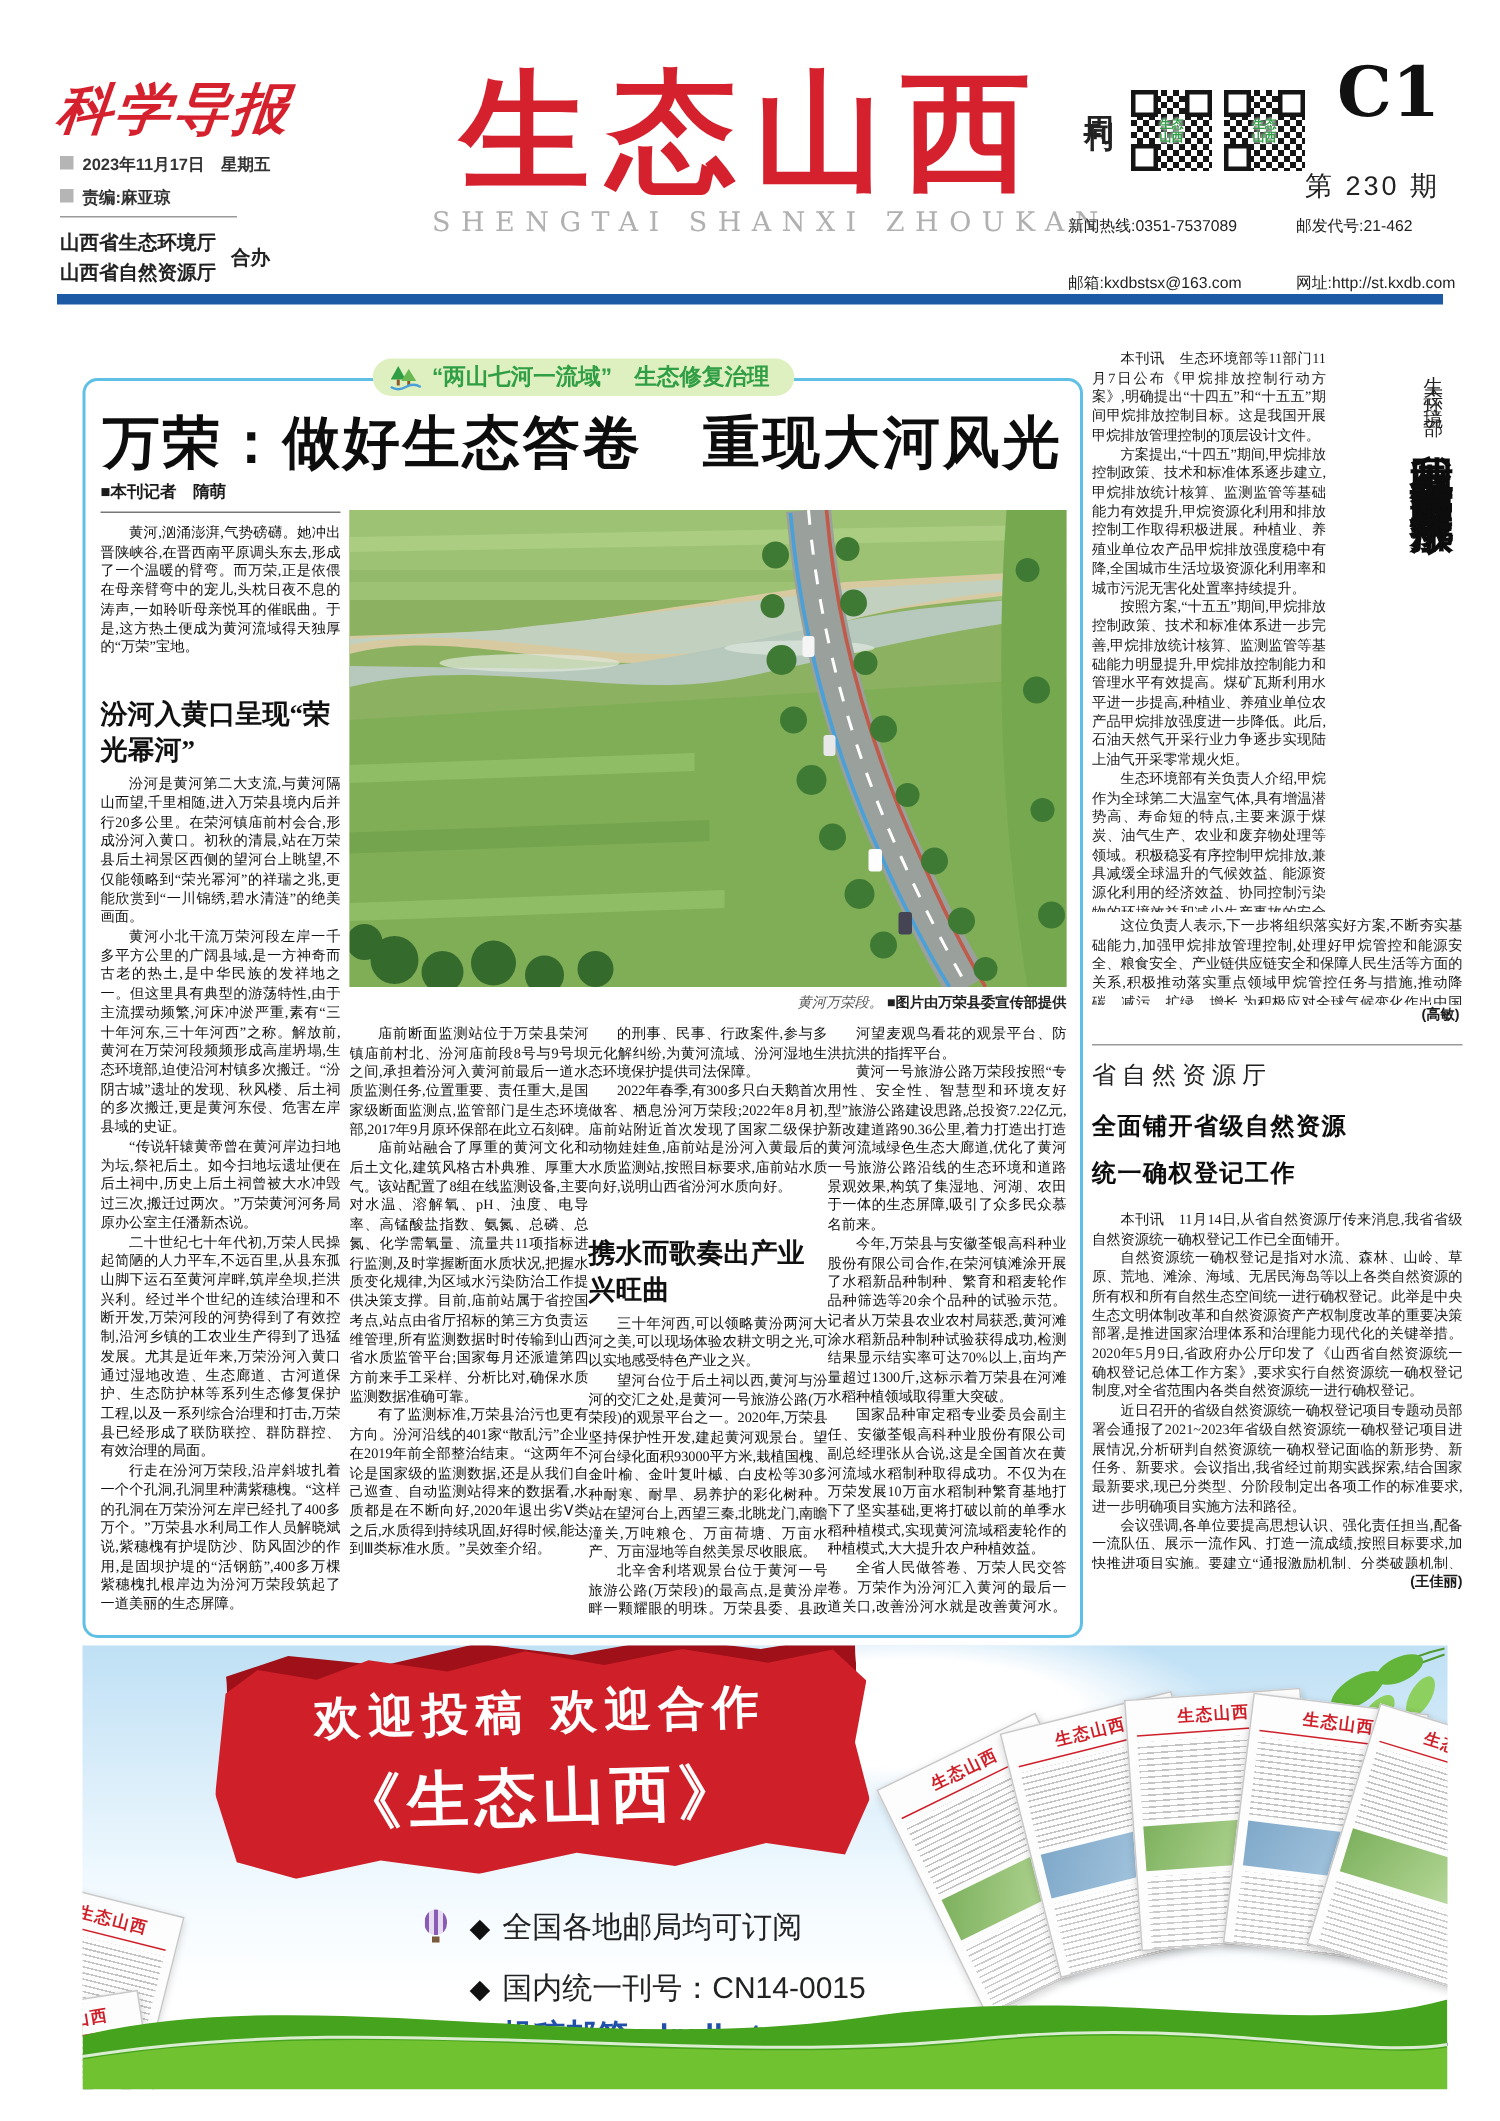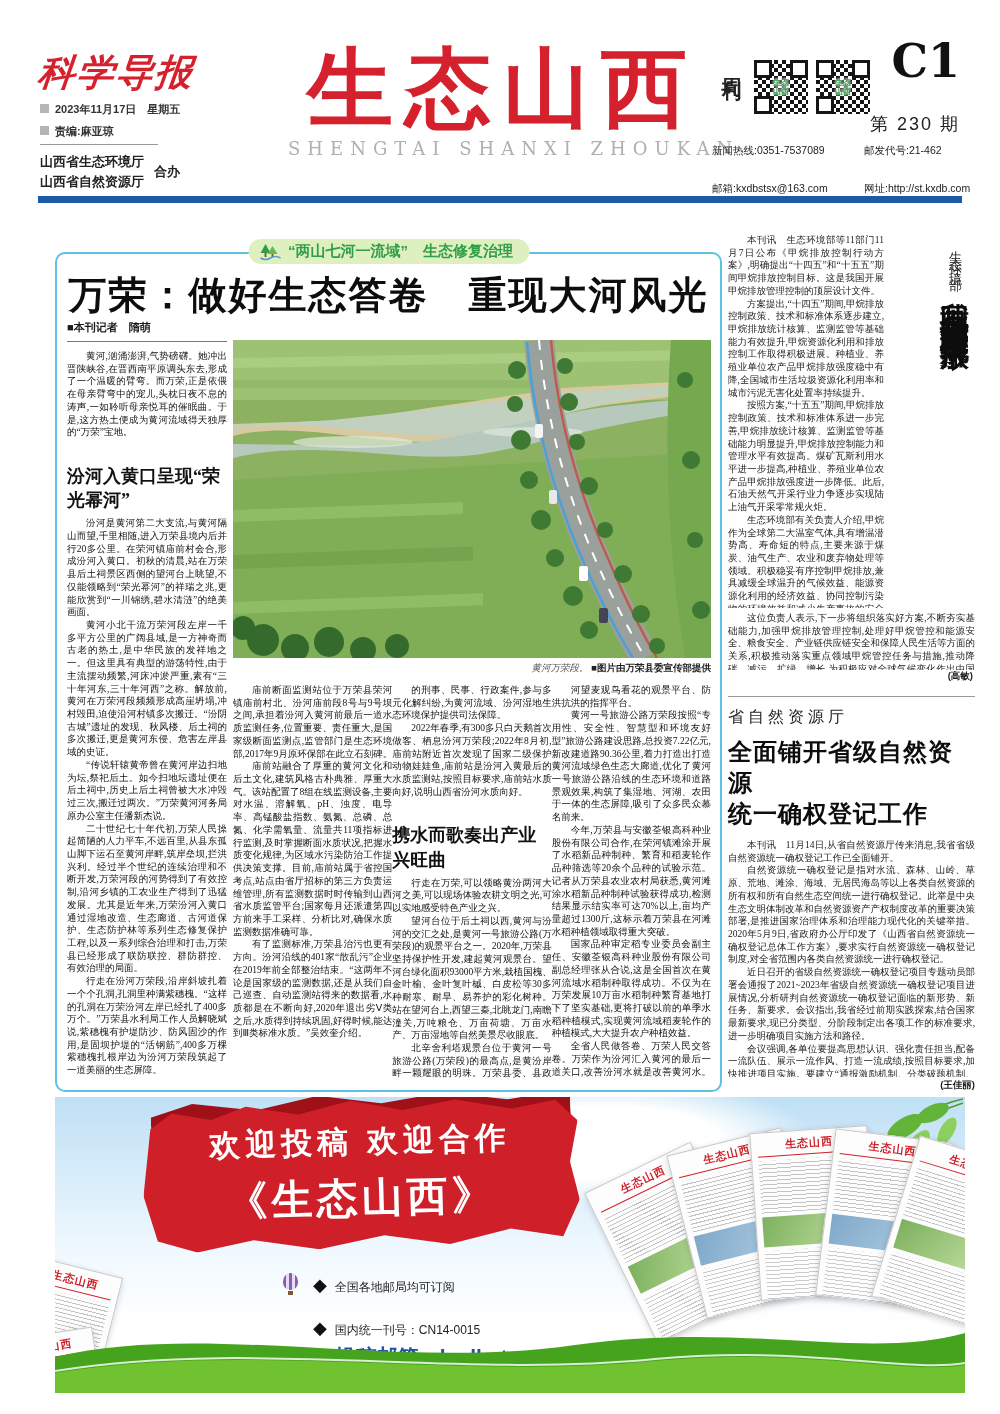--- a/index.html
+++ b/index.html
@@ -69,42 +69,42 @@
   .rt-body{position:absolute;left:0;top:2px;width:156px;height:374px;overflow:hidden;
            font-size:9.5px;line-height:1.34;font-family:"Liberation Serif",serif;}
   .vert-wrap{position:absolute;right:0;top:4px;height:386px;writing-mode:vertical-rl;}
   .vert-kicker{font-size:13px;letter-spacing:7px;color:#222;margin-left:10px;margin-top:4px;}
   .vert-headline{font-family:"DejaVu Serif",serif;font-weight:900;font-size:29px;letter-spacing:3px;color:#0d0d0d;}
   .rt-last{position:absolute;left:0;top:380px;width:247px;height:58px;overflow:hidden;
            font-size:9.5px;line-height:1.34;font-family:"Liberation Serif",serif;}
   .rt-byline{position:absolute;right:2px;top:438px;font-size:9.5px;font-weight:bold;}
   .right-divider{border-top:1px solid #9a9a9a;margin:6px 0 10px;}
   .rb-kicker{font-size:16px;color:#222;letter-spacing:4px;margin:2px 0 8px;}
-  .rb-headline{font-size:24px;font-weight:900;letter-spacing:1px;line-height:31px;color:#0d0d0d;
+  .rb-headline{font-size:16px;font-weight:900;letter-spacing:1px;line-height:31px;color:#0d0d0d;
                font-family:"Liberation Sans",sans-serif;}
   .rb-body{margin-top:10px;height:238px;overflow:hidden;font-size:9.5px;line-height:1.34;
            font-family:"Liberation Serif",serif;}
   .rb-byline{text-align:right;font-size:9.5px;font-weight:bold;margin-top:2px;}
 
   
   .banner{position:absolute;left:55px;top:1097px;width:910px;height:296px;overflow:hidden;
           background:linear-gradient(180deg,#bfe0f5 0%,#dbeefa 30%,#f2faff 55%,#ffffff 78%);}
   .cloud{position:absolute;left:340px;top:-20px;width:420px;height:130px;border-radius:50%;
          background:radial-gradient(closest-side,#ffffff 55%,rgba(255,255,255,0) 100%);}
   .ribbon{position:absolute;left:88px;top:2px;width:436px;height:152px;background:#cf1f29;
           transform:rotate(-1.6deg);
           clip-path:polygon(2% 16%,7% 6%,16% 11%,24% 3%,36% 9%,48% 1%,60% 8%,72% 2%,85% 9%,95% 4%,100% 18%,98% 45%,100% 70%,96% 94%,84% 88%,70% 97%,55% 90%,40% 98%,25% 91%,12% 98%,3% 90%,0 60%);}
   .ribbon-back{position:absolute;left:96px;top:-6px;width:420px;height:60px;background:#9f1018;
           transform:rotate(-2.4deg);
           clip-path:polygon(0 30%,10% 10%,25% 25%,40% 5%,55% 22%,70% 8%,85% 24%,100% 12%,100% 100%,0 100%);}
   .slogan1{position:absolute;left:0;top:22px;width:100%;text-align:center;color:#fff;
            font-size:31px;font-weight:900;letter-spacing:5px;}
   .slogan2{position:absolute;left:0;top:72px;width:100%;text-align:center;color:#fff;
            font-family:"DejaVu Serif",serif;font-size:41px;font-weight:900;letter-spacing:4px;}
-  .bullets{position:absolute;left:258px;top:168px;font-size:12px;color:#222;}
+  .bullets{position:absolute;left:258px;top:168px;font-size:20px;color:#222;}
   .bullets .bullet{line-height:41px;white-space:nowrap;}
   .bullet::before{content:"◆";margin-right:8px;font-size:18px;color:#111;}
   .contact-row{position:absolute;left:258px;top:246px;display:flex;gap:44px;font-size:21px;
                font-weight:bold;color:#2050a8;white-space:nowrap;}
   .contact-row span::before{content:"◆";margin-right:8px;color:#2050a8;font-size:18px;}
   .balloon{position:absolute;width:15px;height:22px;}
   .balloon .b{width:15px;height:17px;border-radius:50% 50% 46% 46%;
       background:repeating-linear-gradient(90deg,#8a5bb5 0 3px,#e8dcf2 3px 6px);}
   .balloon .k{width:5px;height:4px;background:#7a5a3a;margin:1px auto 0;}
   .bal1{left:228px;top:176px;}
@@ -182,21 +182,21 @@
       </svg>
       <span data-interactable="false">“两山七河一流域”　生态修复治理</span>
     </div>
     <div class="lead-headline" data-interactable="false">万荣：做好生态答卷　重现大河风光</div>
     <div class="byline" data-interactable="false">■本刊记者　隋萌</div>
 
     <div class="colbody col1" data-interactable="false">
         <p class="para" data-interactable="false">黄河,汹涌澎湃,气势磅礴。她冲出晋陕峡谷,在晋西南平原调头东去,形成了一个温暖的臂弯。而万荣,正是依偎在母亲臂弯中的宠儿,头枕日夜不息的涛声,一如聆听母亲悦耳的催眠曲。于是,这方热土便成为黄河流域得天独厚的“万荣”宝地。</p>
         <p class="para subhead" data-interactable="false">汾河入黄口呈现“荣光幂河”</p>
         <p class="para" data-interactable="false">汾河是黄河第二大支流,与黄河隔山而望,千里相随,进入万荣县境内后并行20多公里。在荣河镇庙前村会合,形成汾河入黄口。初秋的清晨,站在万荣县后土祠景区西侧的望河台上眺望,不仅能领略到“荣光幂河”的祥瑞之兆,更能欣赏到“一川锦绣,碧水清涟”的绝美画面。</p>
-        <p class="para" data-interactable="false">黄河小北干流万荣河段左岸一千多平方公里的广阔县域,是一方神奇而古老的热土,是中华民族的发祥地之一。但这里具有典型的游荡特性,由于主流摆动频繁,河床冲淤严重,素有“三十年河东,三十年河西”之称。解放前,黄河在万荣河段频频形成高崖坍塌,冲村毁田,迫使沿河村镇多次搬迁。“汾阴古城”遗址的发现、秋风楼、后土祠的多次搬迁,更是黄河东侵、危害左岸县域的史证。</p>
+        <p class="para" data-interactable="false">黄河小北干流万荣河段左岸一千多平方公里的广阔县域,是一方神奇而古老的热土,是中华民族的发祥地之一。但这里具有典型的游荡特性,由于主流摆动频繁,河床冲淤严重,素有“三十年河东,三十年河西”之称。解放前,黄河在万荣河段频频形成高崖坍塌,生态环境部,迫使沿河村镇多次搬迁。“汾阴古城”遗址的发现、秋风楼、后土祠的多次搬迁,更是黄河东侵、危害左岸县域的史证。</p>
         <p class="para" data-interactable="false">“传说轩辕黄帝曾在黄河岸边扫地为坛,祭祀后土。如今扫地坛遗址便在后土祠中,历史上后土祠曾被大水冲毁过三次,搬迁过两次。”万荣黄河河务局原办公室主任潘新杰说。</p>
         <p class="para" data-interactable="false">二十世纪七十年代初,万荣人民操起简陋的人力平车,不远百里,从县东孤山脚下运石至黄河岸畔,筑岸垒坝,拦洪兴利。经过半个世纪的连续治理和不断开发,万荣河段的河势得到了有效控制,沿河乡镇的工农业生产得到了迅猛发展。尤其是近年来,万荣汾河入黄口通过湿地改造、生态廊道、古河道保护、生态防护林等系列生态修复保护工程,以及一系列综合治理和打击,万荣县已经形成了联防联控、群防群控、有效治理的局面。</p>
         <p class="para" data-interactable="false">行走在汾河万荣段,沿岸斜坡扎着一个个孔洞,孔洞里种满紫穗槐。“这样的孔洞在万荣汾河左岸已经扎了400多万个。”万荣县水利局工作人员解晓斌说,紫穗槐有护堤防沙、防风固沙的作用,是固坝护堤的“活钢筋”,400多万棵紫穗槐扎根岸边为汾河万荣段筑起了一道美丽的生态屏障。</p>
         <p class="para" data-interactable="false">随着汾河流域(万荣段)生态保护与修复综合治理工程的推进,该县通过建设人工湿地、护岸工程、生态廊道、防护林等系统工程,已将汾河两岸打造成植物种群丰富、环境优美的生态绿色长廊。</p>
       </div>
 
     <div class="photo" data-interactable="false">
       <svg width="478" height="318" viewBox="0 0 478 318" data-interactable="false">
         <rect width="478" height="318" fill="#8cb161"></rect>
         <rect x="0" y="0" width="478" height="60" fill="#9dc273"></rect>
@@ -264,21 +264,21 @@
     <div class="cols234" data-interactable="false">
       <div class="colbody" data-interactable="false">
           <p class="para" data-interactable="false">庙前断面监测站位于万荣县荣河镇庙前村北、汾河庙前段8号与9号坝之间,承担着汾河入黄河前最后一道水质监测任务,位置重要、责任重大,是国家级断面监测点,监管部门是生态环境部,2017年9月原环保部在此立石刻碑。</p>
           <p class="para" data-interactable="false">庙前站融合了厚重的黄河文化和后土文化,建筑风格古朴典雅、厚重大气。该站配置了8组在线监测设备,主要对水温、溶解氧、pH、浊度、电导率、高锰酸盐指数、氨氮、总磷、总氮、化学需氧量、流量共11项指标进行监测,及时掌握断面水质状况,把握水质变化规律,为区域水污染防治工作提供决策支撑。目前,庙前站属于省控国考点,站点由省厅招标的第三方负责运维管理,所有监测数据时时传输到山西省水质监管平台;国家每月还派遣第四方前来手工采样、分析比对,确保水质监测数据准确可靠。</p>
           <p class="para" data-interactable="false">有了监测标准,万荣县治污也更有方向。汾河沿线的401家“散乱污”企业在2019年前全部整治结束。“这两年不论是国家级的监测数据,还是从我们自己巡查、自动监测站得来的数据看,水质都是在不断向好,2020年退出劣Ⅴ类之后,水质得到持续巩固,好得时候,能达到Ⅲ类标准水质。”吴效奎介绍。</p>
         </div>
       <div class="colbody" data-interactable="false">
           <p class="para" data-interactable="false">的刑事、民事、行政案件,参与多元化解纠纷,为黄河流域、汾河湿地生态环境保护提供司法保障。</p>
           <p class="para" data-interactable="false">2022年春季,有300多只白天鹅首次做客、栖息汾河万荣段;2022年8月初,庙前站附近首次发现了国家二级保护动物娃娃鱼,庙前站是汾河入黄最后的水质监测站,按照目标要求,庙前站水质向好,说明山西省汾河水质向好。</p>
           <p class="para subhead" data-interactable="false">携水而歌奏出产业兴旺曲</p>
-          <p class="para" data-interactable="false">行走在万荣,可以领略黄汾两河大河之美,可以现场体验农耕文明之光,可以实地感受特色产业之兴。</p>
+          <p class="para" data-interactable="false">三十年河西,可以领略黄汾两河大河之美,可以现场体验农耕文明之光,可以实地感受特色产业之兴。</p>
           <p class="para" data-interactable="false">望河台位于后土祠以西,黄河与汾河的交汇之处,是黄河一号旅游公路(万荣段)的观景平台之一。2020年,万荣县坚持保护性开发,建起黄河观景台。望河台绿化面积93000平方米,栽植国槐、金叶榆、金叶复叶槭、白皮松等30多种耐寒、耐旱、易养护的彩化树种。站在望河台上,西望三秦,北眺龙门,南瞻潼关,万吨粮仓、万亩荷塘、万亩水产、万亩湿地等自然美景尽收眼底。</p>
           <p class="para" data-interactable="false">北辛舍利塔观景台位于黄河一号旅游公路(万荣段)的最高点,是黄汾岸畔一颗耀眼的明珠。万荣县委、县政府因地制宜、因势造景,建成了50亩观景平台、30亩游客服务广场、400米步行栈道、40亩花海,完成了200亩荒山荒沟生态修复,让北辛舍利塔观景台成为山水林田湖草沙综合治理的生态平台、黄河一号旅游公路的休息平台、农旅融合的休闲平台、巡</p>
         </div>
       <div class="colbody" data-interactable="false">
           <p class="para" data-interactable="false">河望麦观鸟看花的观景平台、防洪抗洪的指挥平台。</p>
           <p class="para" data-interactable="false">黄河一号旅游公路万荣段按照“专用性、安全性、智慧型和环境友好型”旅游公路建设思路,总投资7.22亿元,新改建道路90.36公里,着力打造出打造黄河流域绿色生态大廊道,优化了黄河一号旅游公路沿线的生态环境和道路景观效果,构筑了集湿地、河湖、农田于一体的生态屏障,吸引了众多民众慕名前来。</p>
           <p class="para" data-interactable="false">今年,万荣县与安徽荃银高科种业股份有限公司合作,在荣河镇滩涂开展了水稻新品种制种、繁育和稻麦轮作品种筛选等20余个品种的试验示范。记者从万荣县农业农村局获悉,黄河滩涂水稻新品种制种试验获得成功,检测结果显示结实率可达70%以上,亩均产量超过1300斤,这标示着万荣县在河滩水稻种植领域取得重大突破。</p>
           <p class="para" data-interactable="false">国家品种审定稻专业委员会副主任、安徽荃银高科种业股份有限公司副总经理张从合说,这是全国首次在黄河流域水稻制种取得成功。不仅为在万荣发展10万亩水稻制种繁育基地打下了坚实基础,更将打破以前的单季水稻种植模式,实现黄河流域稻麦轮作的种植模式,大大提升农户种植效益。</p>
           <p class="para" data-interactable="false">全省人民做答卷、万荣人民交答卷。万荣作为汾河汇入黄河的最后一道关口,改善汾河水就是改善黄河水。如今,这里碧波荡漾,一派大河风光。万荣交出了黄河流域(万荣段)生态保护和高质量发展优异答卷,让“一泓清水入黄河”成为万荣高质量发展的最好阐释。</p>
         </div>

